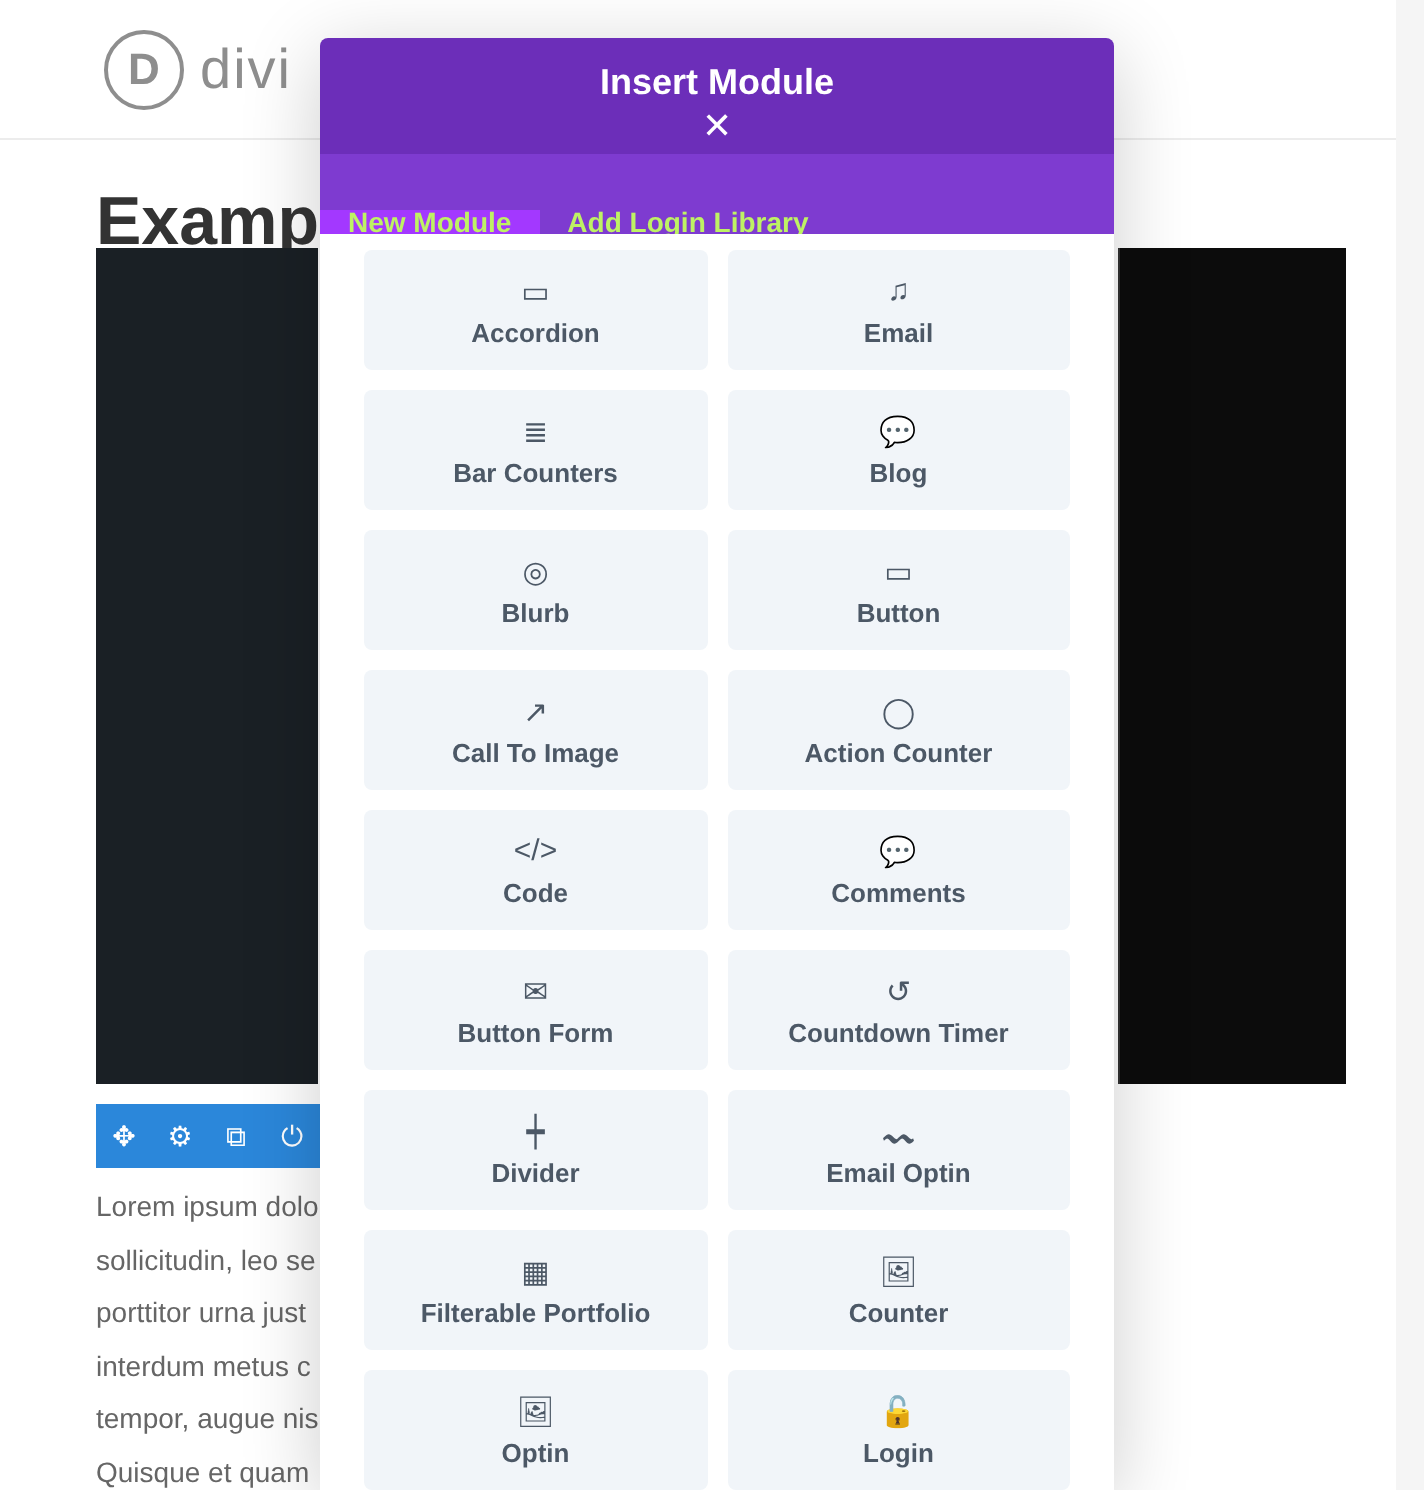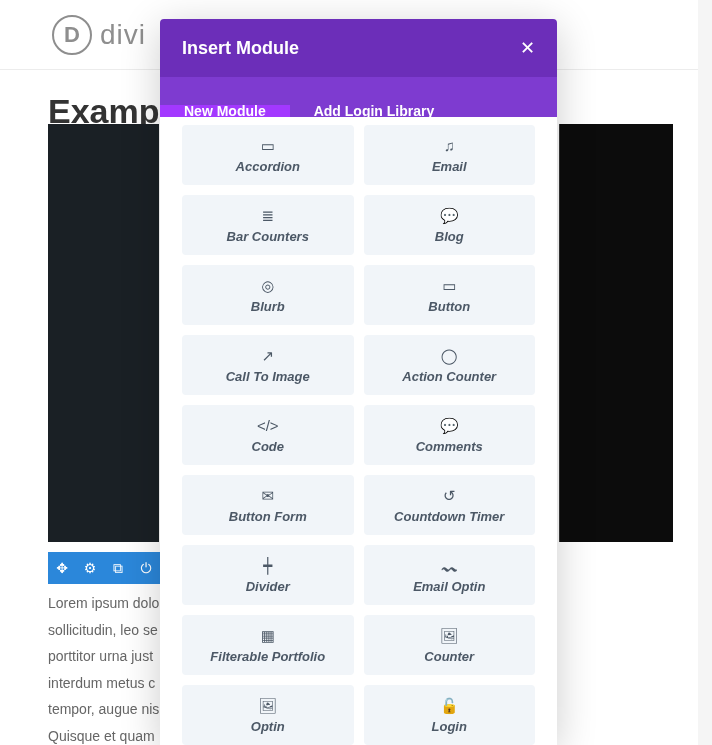--- a/index.html
+++ b/index.html
@@ -15,31 +15,31 @@
   .hero-row { position:absolute; left:48px; top:124px; width:625px; height:418px; display:flex; justify-content:space-between; }
   .hero-left { width:111px; height:418px; background:#1a2025; }
   .hero-right { width:114px; height:418px; background:#0c0c0c; border-left:1px solid #333; }
   
   .vb-toolbar { position:absolute; left:48px; top:552px; height:32px; display:flex; }
   .vb-btn { width:28px; height:32px; background:#2b87da; color:#fff; display:flex; align-items:center; justify-content:center; font-size:14px; }
   
   .lorem { position:absolute; left:48px; top:590px; width:120px; color:#666; font-size:14px; line-height:1.9; }
   
   .modal { position:absolute; left:160px; top:19px; width:397px; background:#fff; box-shadow:0 8px 40px rgba(0,0,0,.2); border-radius:4px 4px 0 0; }
-  .modal-header { background:#6c2eb9; color:#fff; height:58px; display:flex; align-items:center; justify-content:space-between; padding:12px 22px; border-radius:4px 4px 0 0; }
+  .modal-header { background:#6c2eb9; color:#fff; height:58px; display:flex; align-items:center; justify-content:space-between; padding:12px 22px; border-radius:4px 4px 0 0;flex-direction:column; }
   .modal-title { font-size:18px; font-weight:600; }
   .modal-close { font-size:18px; cursor:pointer; }
   .modal-tabs { display:flex; height:40px; background:#7e3bd0; }
-  .modal-tab { padding:0 24px; display:flex; align-items:center; color:#ffffff; font-size:14px; font-weight:600; cursor:pointer;margin-top:28px; }
+  .modal-tab { padding:0 14px; display:flex; align-items:center; color:#bef264; font-size:14px; font-weight:600; cursor:pointer;margin-top:28px; }
   .modal-tab.active { background:#a338ff; }
   .modal-body { position:relative; height:628px; overflow:hidden; background:#fff; }
   .modal-grid { padding:8px 22px 0 22px; display:grid; grid-template-columns:1fr 1fr; gap:10px; }
   .module-card { background:#f1f5f9; border-radius:4px; height:60px; display:flex; flex-direction:column; align-items:center; justify-content:center; gap:6px; cursor:pointer; }
   .module-card .icon { color:#4c5866; font-size:15px; height:16px; }
-  .module-card .label { color:#4c5866; font-size:13px; font-weight:600;font-style:italic; }
+  .module-card .label { color:#4c5866; font-size:13px; font-weight:600; }
   .outer-scroll { position:absolute; right:0; top:0; width:14px; height:745px; background:#f5f5f5; }
 </style>
 </head>
 <body>
 
 <div class="outer-scroll"></div>
 
 <div class="site-header">
   <div class="logo">
     <div class="logo-circle">D</div>

